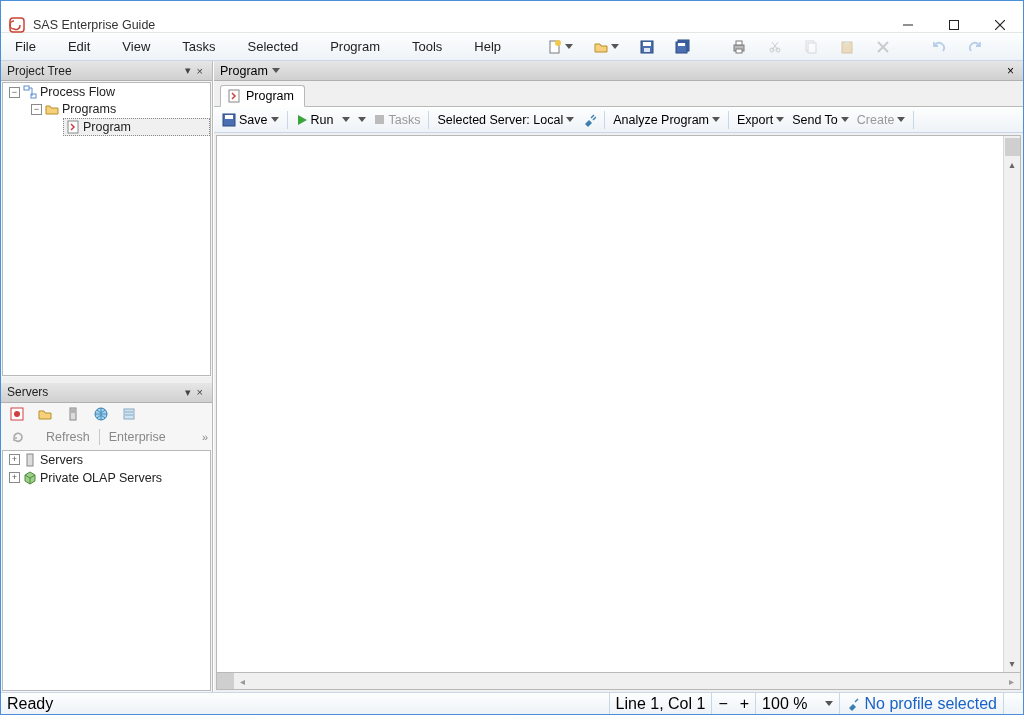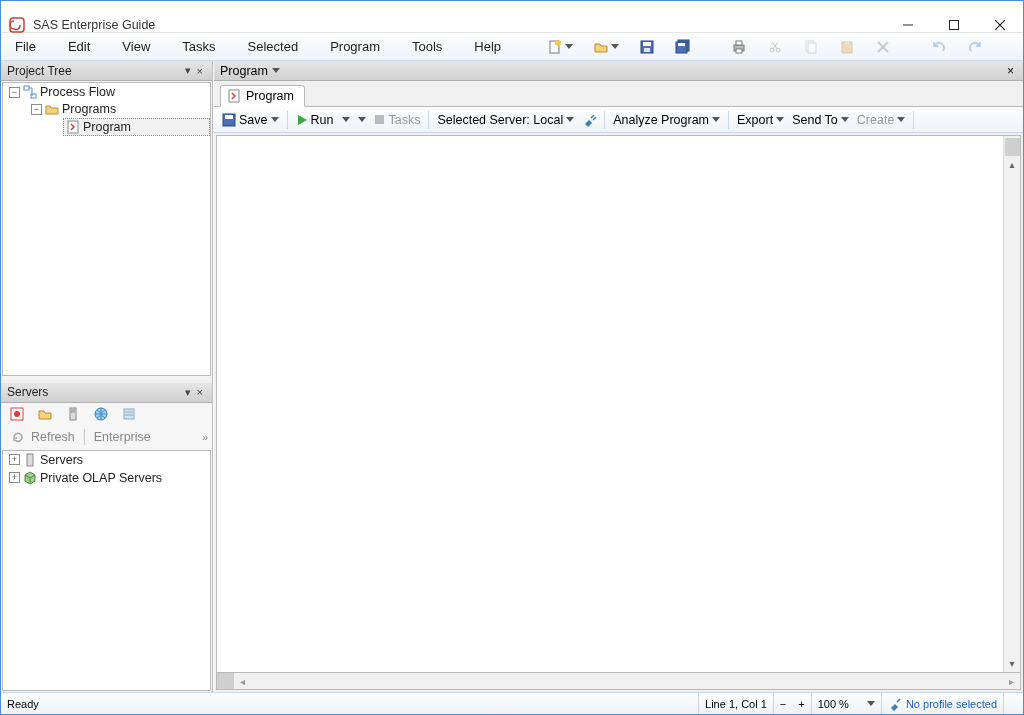--- a/index.html
+++ b/index.html
@@ -25,21 +25,21 @@
   
   .paneltitle { height:20px; background:linear-gradient(#e6e6e6,#d0d0d0); border-bottom:1px solid #b0b0b0; display:flex; align-items:center; padding:0 6px; font-size:12px; color:#222; }
   .paneltitle .ptspacer { flex:1; }
   .paneltitle .pin, .paneltitle .x { padding:0 3px; color:#444; font-size:11px; }
   
   .treepanel { flex:1; background:#fff; border:1px solid #b9b9b9; margin:1px; overflow:auto; font-size:12.5px; color:#222; }
   .treegap { height:6px; background:#f0f0f0;}
   .serverspanel { flex:1; display:flex; flex-direction:column; min-height:0; }
   .serverstoolbar { height:22px; display:flex; align-items:center; gap:4px; padding:2px 4px; background:#f6f6f6; }
   .serversactions { height:24px; display:flex; align-items:center; padding:0 4px; background:#f6f6f6; font-size:12.5px; color:#888; }
-  .serversactions .act { padding:2px 6px; display:flex; align-items:center; gap:6px;}
+  .serversactions .act { padding:2px 6px; display:flex; align-items:center; gap:21px;}
   .serversactions .vsep { width:1px; background:#c8c8c8; height:16px; margin:0 3px; }
   .serversactions .chev { margin-left:auto; color:#888; font-size:11px;}
   .treepanel ul { list-style:none; margin:0; padding:0; }
   .treepanel li { padding:1px 0 1px 4px; white-space:nowrap; }
   .treepanel .row { display:flex; align-items:center; gap:3px; padding:1px 2px;}
   .treepanel .row.sel { background:#f0f0f0; border:1px dotted #888; }
   .treepanel .exp { width:11px; height:11px; border:1px solid #8a8a8a; display:inline-flex; align-items:center; justify-content:center; font-size:9px; color:#555; background:#fff; line-height:1;}
   
   .maincol { flex:1; display:flex; flex-direction:column; min-height:0; border-left:1px solid #fff; }
   .maintitle { height:20px; background:linear-gradient(#e6e6e6,#d0d0d0); border-bottom:1px solid #b0b0b0; display:flex; align-items:center; padding:0 6px; font-size:12.5px; }
@@ -59,21 +59,21 @@
   .editor { flex:1; background:#fff; border:1px solid #b9b9b9; position:relative; }
   .vscroll { position:absolute; right:0; top:0; bottom:0; width:17px; background:#f0f0f0; border-left:1px solid #d9d9d9; display:flex; flex-direction:column; align-items:center;}
   .vscroll .thumb { width:15px; height:18px; background:#cfcfcf; margin-top:2px;}
   .vscroll .arrow { width:17px; height:17px; display:flex; align-items:center; justify-content:center; font-size:10px; color:#666;}
   .vscroll .track { flex:1; }
   .hscrollrow { height:17px; display:flex; background:#f0f0f0; border:1px solid #b9b9b9; border-top:none;}
   .hscrollrow .corner { width:17px; background:#cfcfcf;}
   .hscrollrow .harrow { width:17px; display:flex; align-items:center; justify-content:center; font-size:10px; color:#999;}
   .hscrollrow .htrack { flex:1; }
   
-  .statusbar { height:22px; background:linear-gradient(#fdfefe,#eef3f8); border-top:1px solid #c9d6e6; display:flex; align-items:center; font-size:11px; padding:0 6px;}
+  .statusbar { height:22px; background:linear-gradient(#fdfefe,#eef3f8); border-top:1px solid #c9d6e6; display:flex; align-items:center; font-size:16px; padding:0 6px;}
   .statusbar .stspacer{flex:1;}
   .statusbar .cell { padding:4px 6px; border-left:1px solid #c9d6e6; height:100%; display:flex; align-items:center; gap:4px;}
   .statusbar .nolink { color:#1a62c6; }
   .caret { display:inline-block; width:0; height:0; border-left:4px solid transparent; border-right:4px solid transparent; border-top:5px solid #555; }
   .disabled { color:#9a9a9a; }
   svg { display:block; }
 </style>
 </head>
 <body>
 

